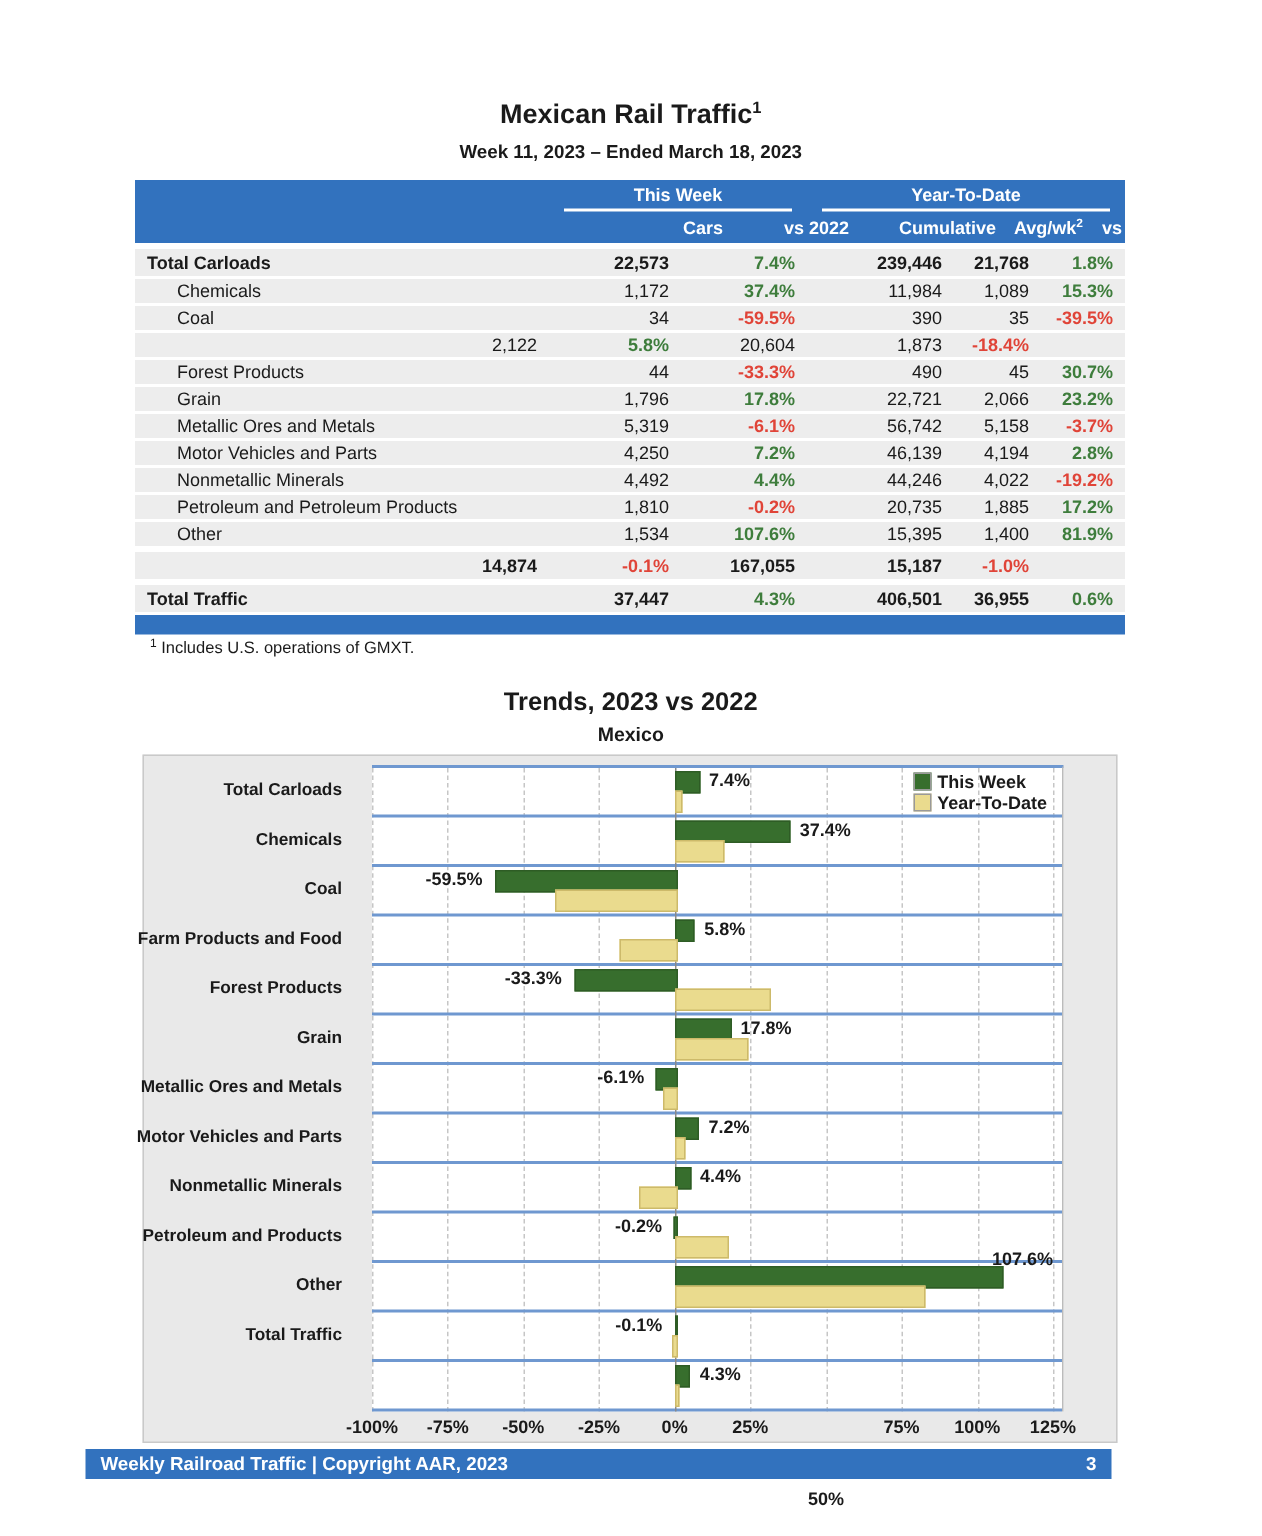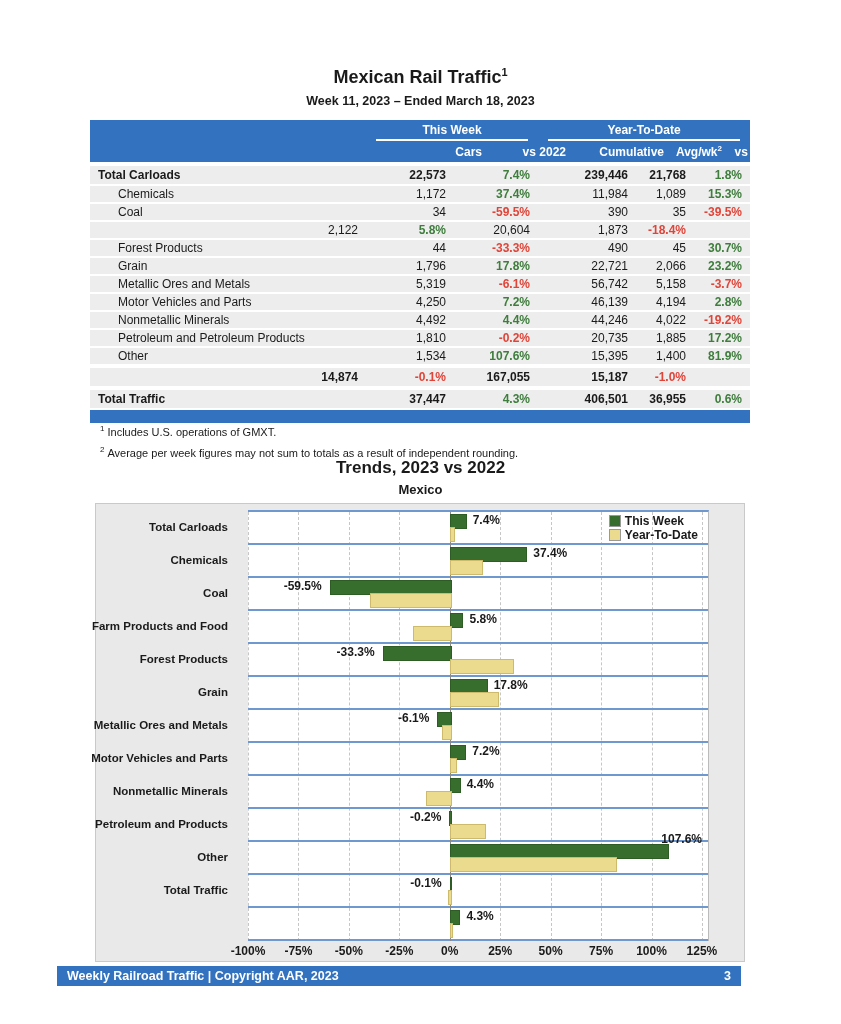--- a/index.html
+++ b/index.html
@@ -208,21 +208,20 @@
           <div class="cell-num">406,501</div>
           <div class="cell-num">36,955</div>
           <div class="cell-num pos">0.6%</div>
         </div>
       </div>
     <div class="table-bottom-bar"></div>
   </div>
 
   <div class="footnotes">
     <div><sup>1</sup><span>Includes U.S. operations of GMXT.</span></div>
-    <div><sup>2</sup><span>Average per week figures may not sum to totals as a result of independent rounding.</span></div>
   </div>
 
   <div class="chart-title">Trends, 2023 vs 2022</div>
   <div class="chart-subtitle">Mexico</div>
 
   <div class="chart-box">
     <div class="cat-col" id="cat-col">
         <div class="cat-label">Total Carloads</div>
         <div class="cat-label">Chemicals</div>
         <div class="cat-label">Coal</div>
@@ -323,21 +322,21 @@
           <span class="bar-label" style="left: calc(45.7456% + 8px);">4.3%</span>
         </div>
       </div>
     <div class="x-axis" id="x-axis">
         <span class="x-tick" style="left: 0%;">-100%</span>
         <span class="x-tick" style="left: 10.9649%;">-75%</span>
         <span class="x-tick" style="left: 21.9298%;">-50%</span>
         <span class="x-tick" style="left: 32.8947%;">-25%</span>
         <span class="x-tick" style="left: 43.8596%;">0%</span>
         <span class="x-tick" style="left: 54.8246%;">25%</span>
-        <span class="x-tick" style="left: 65.7895%;">50%</span>
+        <span class="x-tick" style="left: 65.7895%; margin-top: 48px;">50%</span>
         <span class="x-tick" style="left: 76.7544%;">75%</span>
         <span class="x-tick" style="left: 87.7193%;">100%</span>
         <span class="x-tick" style="left: 98.6842%;">125%</span>
       </div>
   </div>
 
   <div class="footer-bar">
     <span>Weekly Railroad Traffic | Copyright AAR, 2023</span>
     <span>3</span>
   </div>

